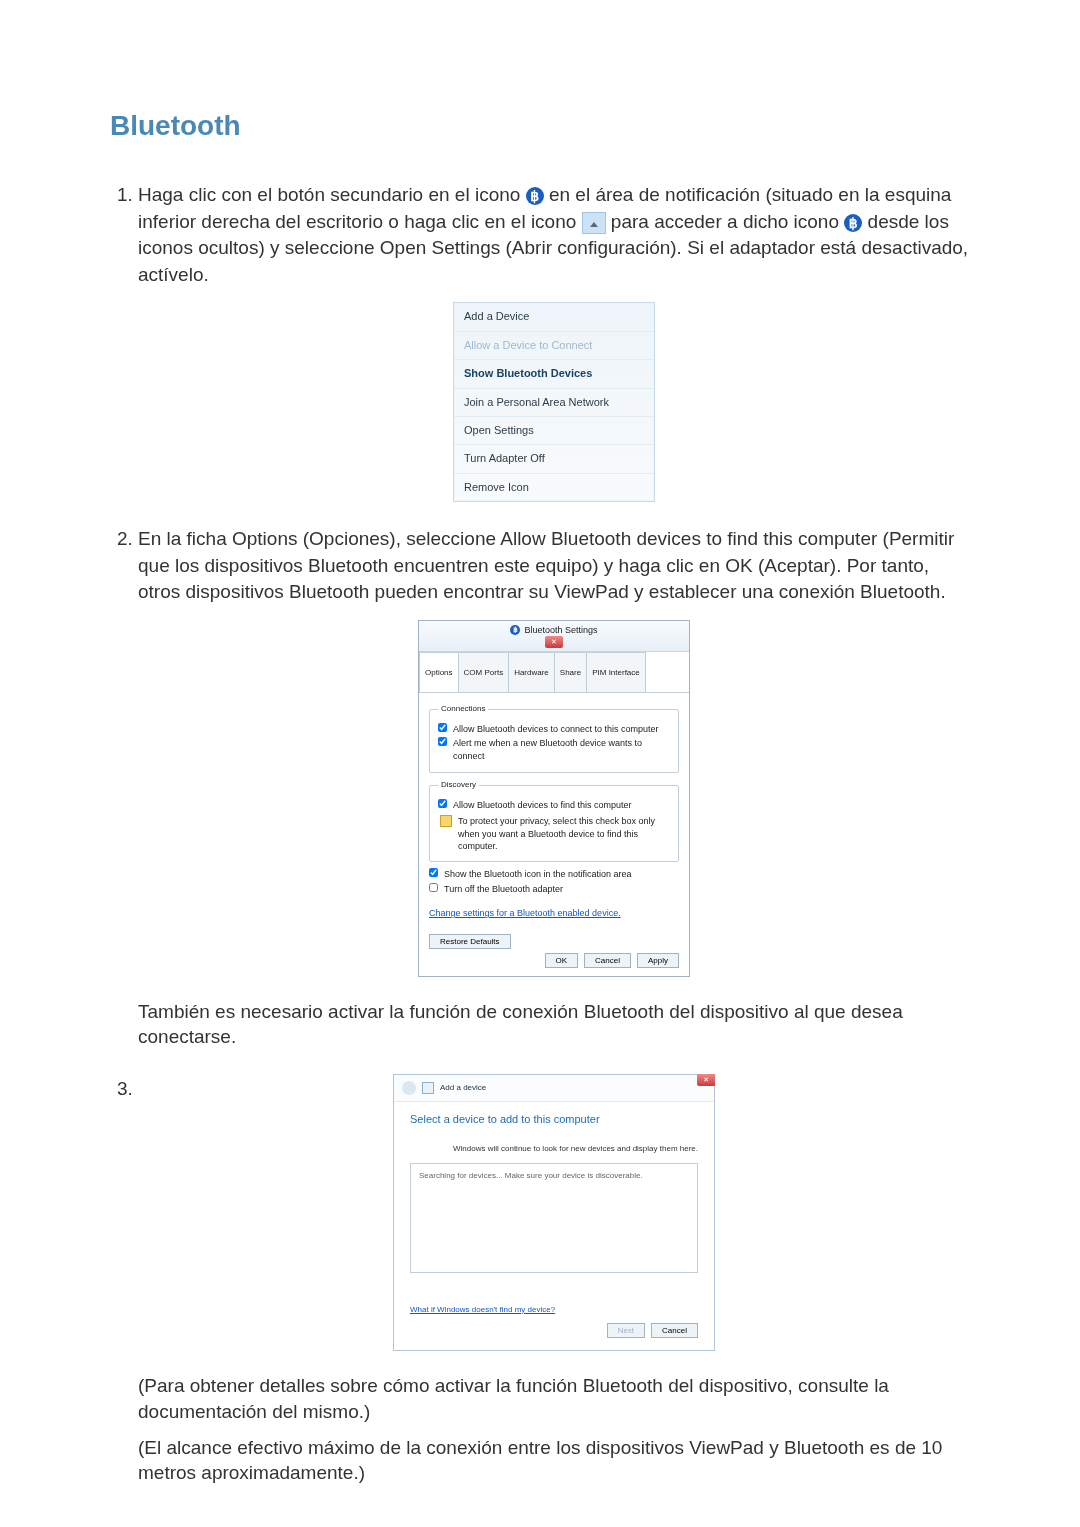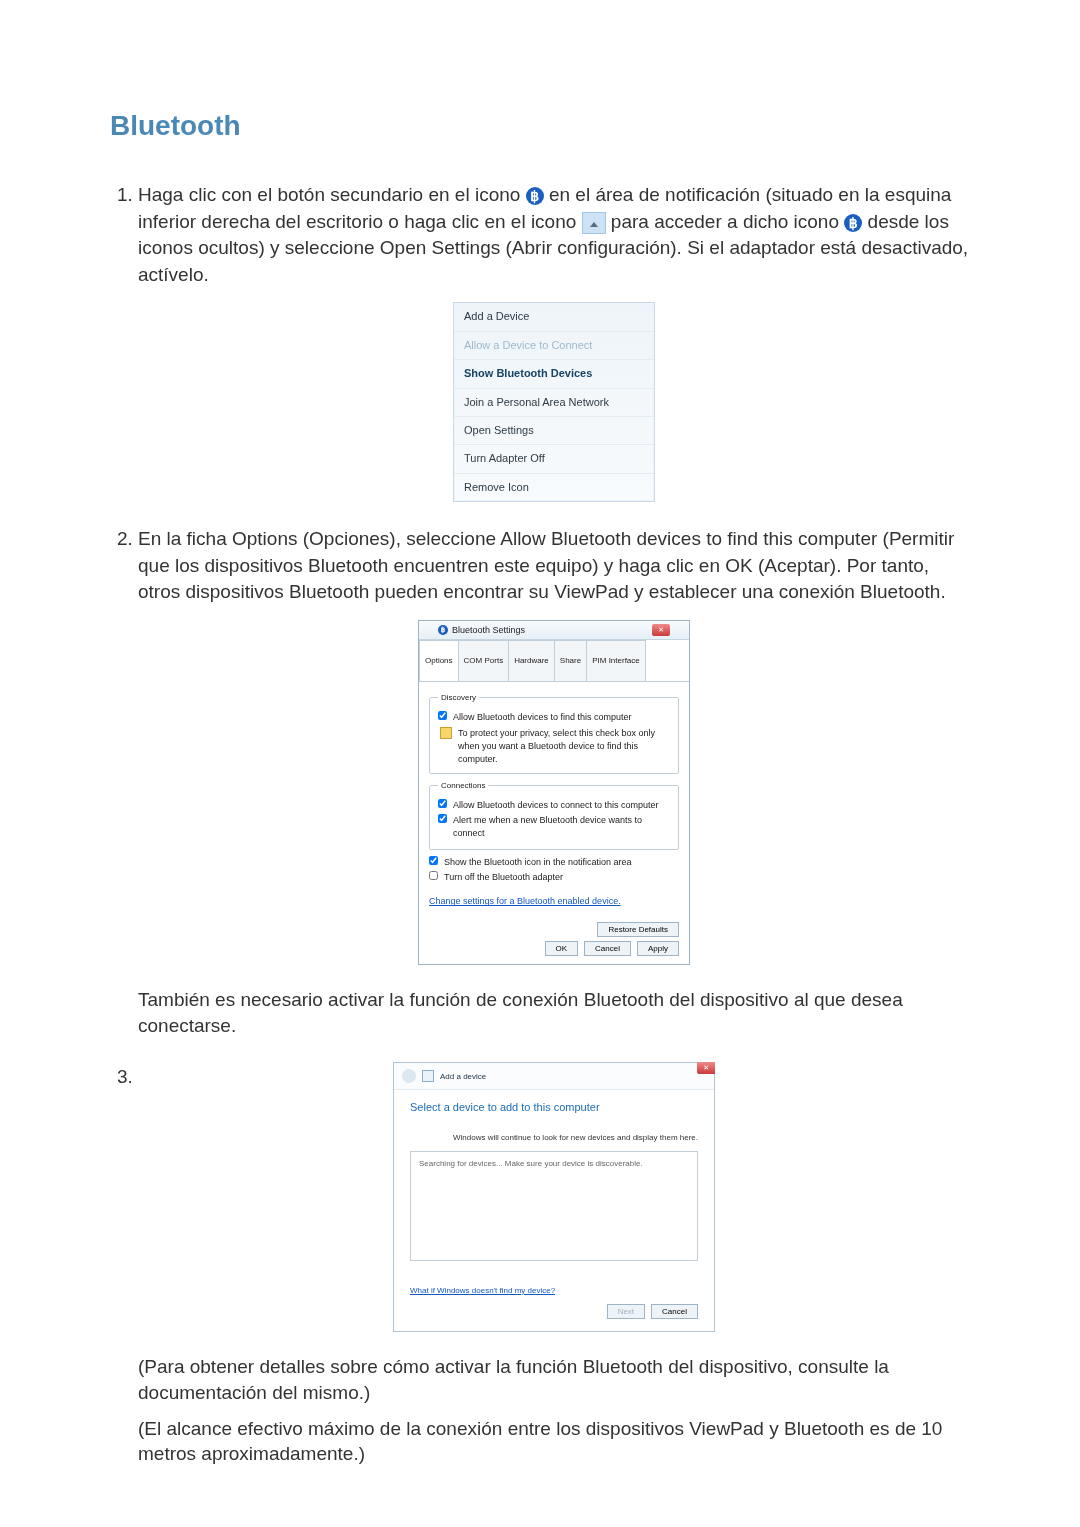--- a/index.html
+++ b/index.html
@@ -89,21 +89,22 @@
     font-size:9px;
     color:#222;
     background:#fff;
   }
   .bt-dialog .title-bar{
     display:flex;
     justify-content:space-between;
     align-items:center;
     background:linear-gradient(#f7fbff,#e7eff7);
     border-bottom:1px solid #c7d5e0;
-    padding:3px 19px;
+    padding:3px 12px;
+    flex-direction:column;
   }
   .bt-dialog .title-bar .left{display:flex;align-items:center;gap:4px;}
   .bt-dialog .title-bar .left .ico{
     width:10px;height:10px;border-radius:50%;background:#1a5fbf;color:#fff;font-size:7px;text-align:center;line-height:10px;font-weight:bold;
   }
   .bt-dialog .title-bar .close{
     background:linear-gradient(#f08a8a,#c93a3a);
     color:#fff;font-size:7px;padding:1px 6px;border-radius:2px;
   }
   .bt-dialog .tabs{display:flex;border-bottom:1px solid #c2cfd9;font-size:8px;}
@@ -123,21 +124,21 @@
     display:flex;gap:6px;margin-top:4px;padding-left:2px;
   }
   .bt-dialog .warn .wico{
     width:10px;height:10px;background:#f8d568;border:1px solid #caa12f;position:relative;flex:none;
   }
   .bt-dialog .link{color:#1257c8;text-decoration:underline;margin:10px 0 6px 0;display:inline-block;}
   .bt-dialog .btn-row{display:flex;justify-content:flex-end;gap:6px;margin-top:4px;}
   .bt-dialog .btn{
     border:1px solid #9fb3c7;background:#eef3f8;padding:2px 10px;font-size:8px;
   }
-  .bt-dialog .btn-right{display:flex;justify-content:flex-end;margin-top:8px;}
+  .bt-dialog .btn-right{display:flex;margin-top:8px;}
   
   .add-dialog{
     width:320px;
     border:1px solid #b2c5d6;
     font-size:9px;
     color:#222;
     background:#fff;
     position:relative;
   }
   .add-dialog .top-close{
@@ -154,21 +155,21 @@
     width:10px;height:10px;border:1px solid #8fb1cf;background:#e9f2f9;
   }
   .add-dialog .crumb .txt{font-size:8px;color:#234;}
   .add-dialog .body{padding:10px 16px 12px 16px;}
   .add-dialog .heading{color:#1d6cb5;font-size:11px;margin-bottom:16px;}
   .add-dialog .sub{font-size:8px;color:#333;margin-bottom:8px;text-align:right;}
   .add-dialog .panel{
     border:1px solid #c2cfd9;background:#fff;height:96px;
     padding:6px 8px;font-size:8px;color:#666;
   }
-  .add-dialog .help{color:#1257c8;text-decoration:underline;font-size:8px;margin-top:24px;display:inline-block;}
+  .add-dialog .help{color:#1257c8;text-decoration:underline;font-size:8px;margin-top:31px;display:inline-block;}
   .add-dialog .btn-row{display:flex;justify-content:flex-end;gap:6px;margin-top:8px;}
   .add-dialog .btn{border:1px solid #9fb3c7;background:#eef3f8;padding:2px 10px;font-size:8px;}
   .add-dialog .btn.disabled{color:#9fb3c7;}
   .sub-para{
     margin:10px 0 0 0;
     font-size:19px;
     line-height:1.35;
   }
 </style>
 </head>
@@ -214,39 +215,39 @@
         </div>
         <div class="tabs" id="bt-tabs">
             <div class="tab active">Options</div>
             <div class="tab">COM Ports</div>
             <div class="tab">Hardware</div>
             <div class="tab">Share</div>
             <div class="tab">PIM Interface</div>
           </div>
         <div class="body">
           <fieldset>
+            <legend>Connections</legend>
+            <div class="row">
+              <input type="checkbox" checked="" style="">
+              <span>Allow Bluetooth devices to connect to this computer</span>
+            </div>
+            <div class="row">
+              <input type="checkbox" checked="" style="">
+              <span>Alert me when a new Bluetooth device wants to connect</span>
+            </div>
+          </fieldset>
+          <fieldset>
             <legend>Discovery</legend>
             <div class="row">
               <input type="checkbox" checked="" style="">
               <span>Allow Bluetooth devices to find this computer</span>
             </div>
             <div class="warn">
               <div class="wico"></div>
               <span>To protect your privacy, select this check box only when you want a Bluetooth device to find this computer.</span>
-            </div>
-          </fieldset>
-          <fieldset>
-            <legend>Connections</legend>
-            <div class="row">
-              <input type="checkbox" checked="" style="">
-              <span>Allow Bluetooth devices to connect to this computer</span>
-            </div>
-            <div class="row">
-              <input type="checkbox" checked="" style="">
-              <span>Alert me when a new Bluetooth device wants to connect</span>
             </div>
           </fieldset>
           <div class="row">
             <input type="checkbox" checked="" style="">
             <span>Show the Bluetooth icon in the notification area</span>
           </div>
           <div class="row">
             <input type="checkbox" style="">
             <span>Turn off the Bluetooth adapter</span>
           </div>

